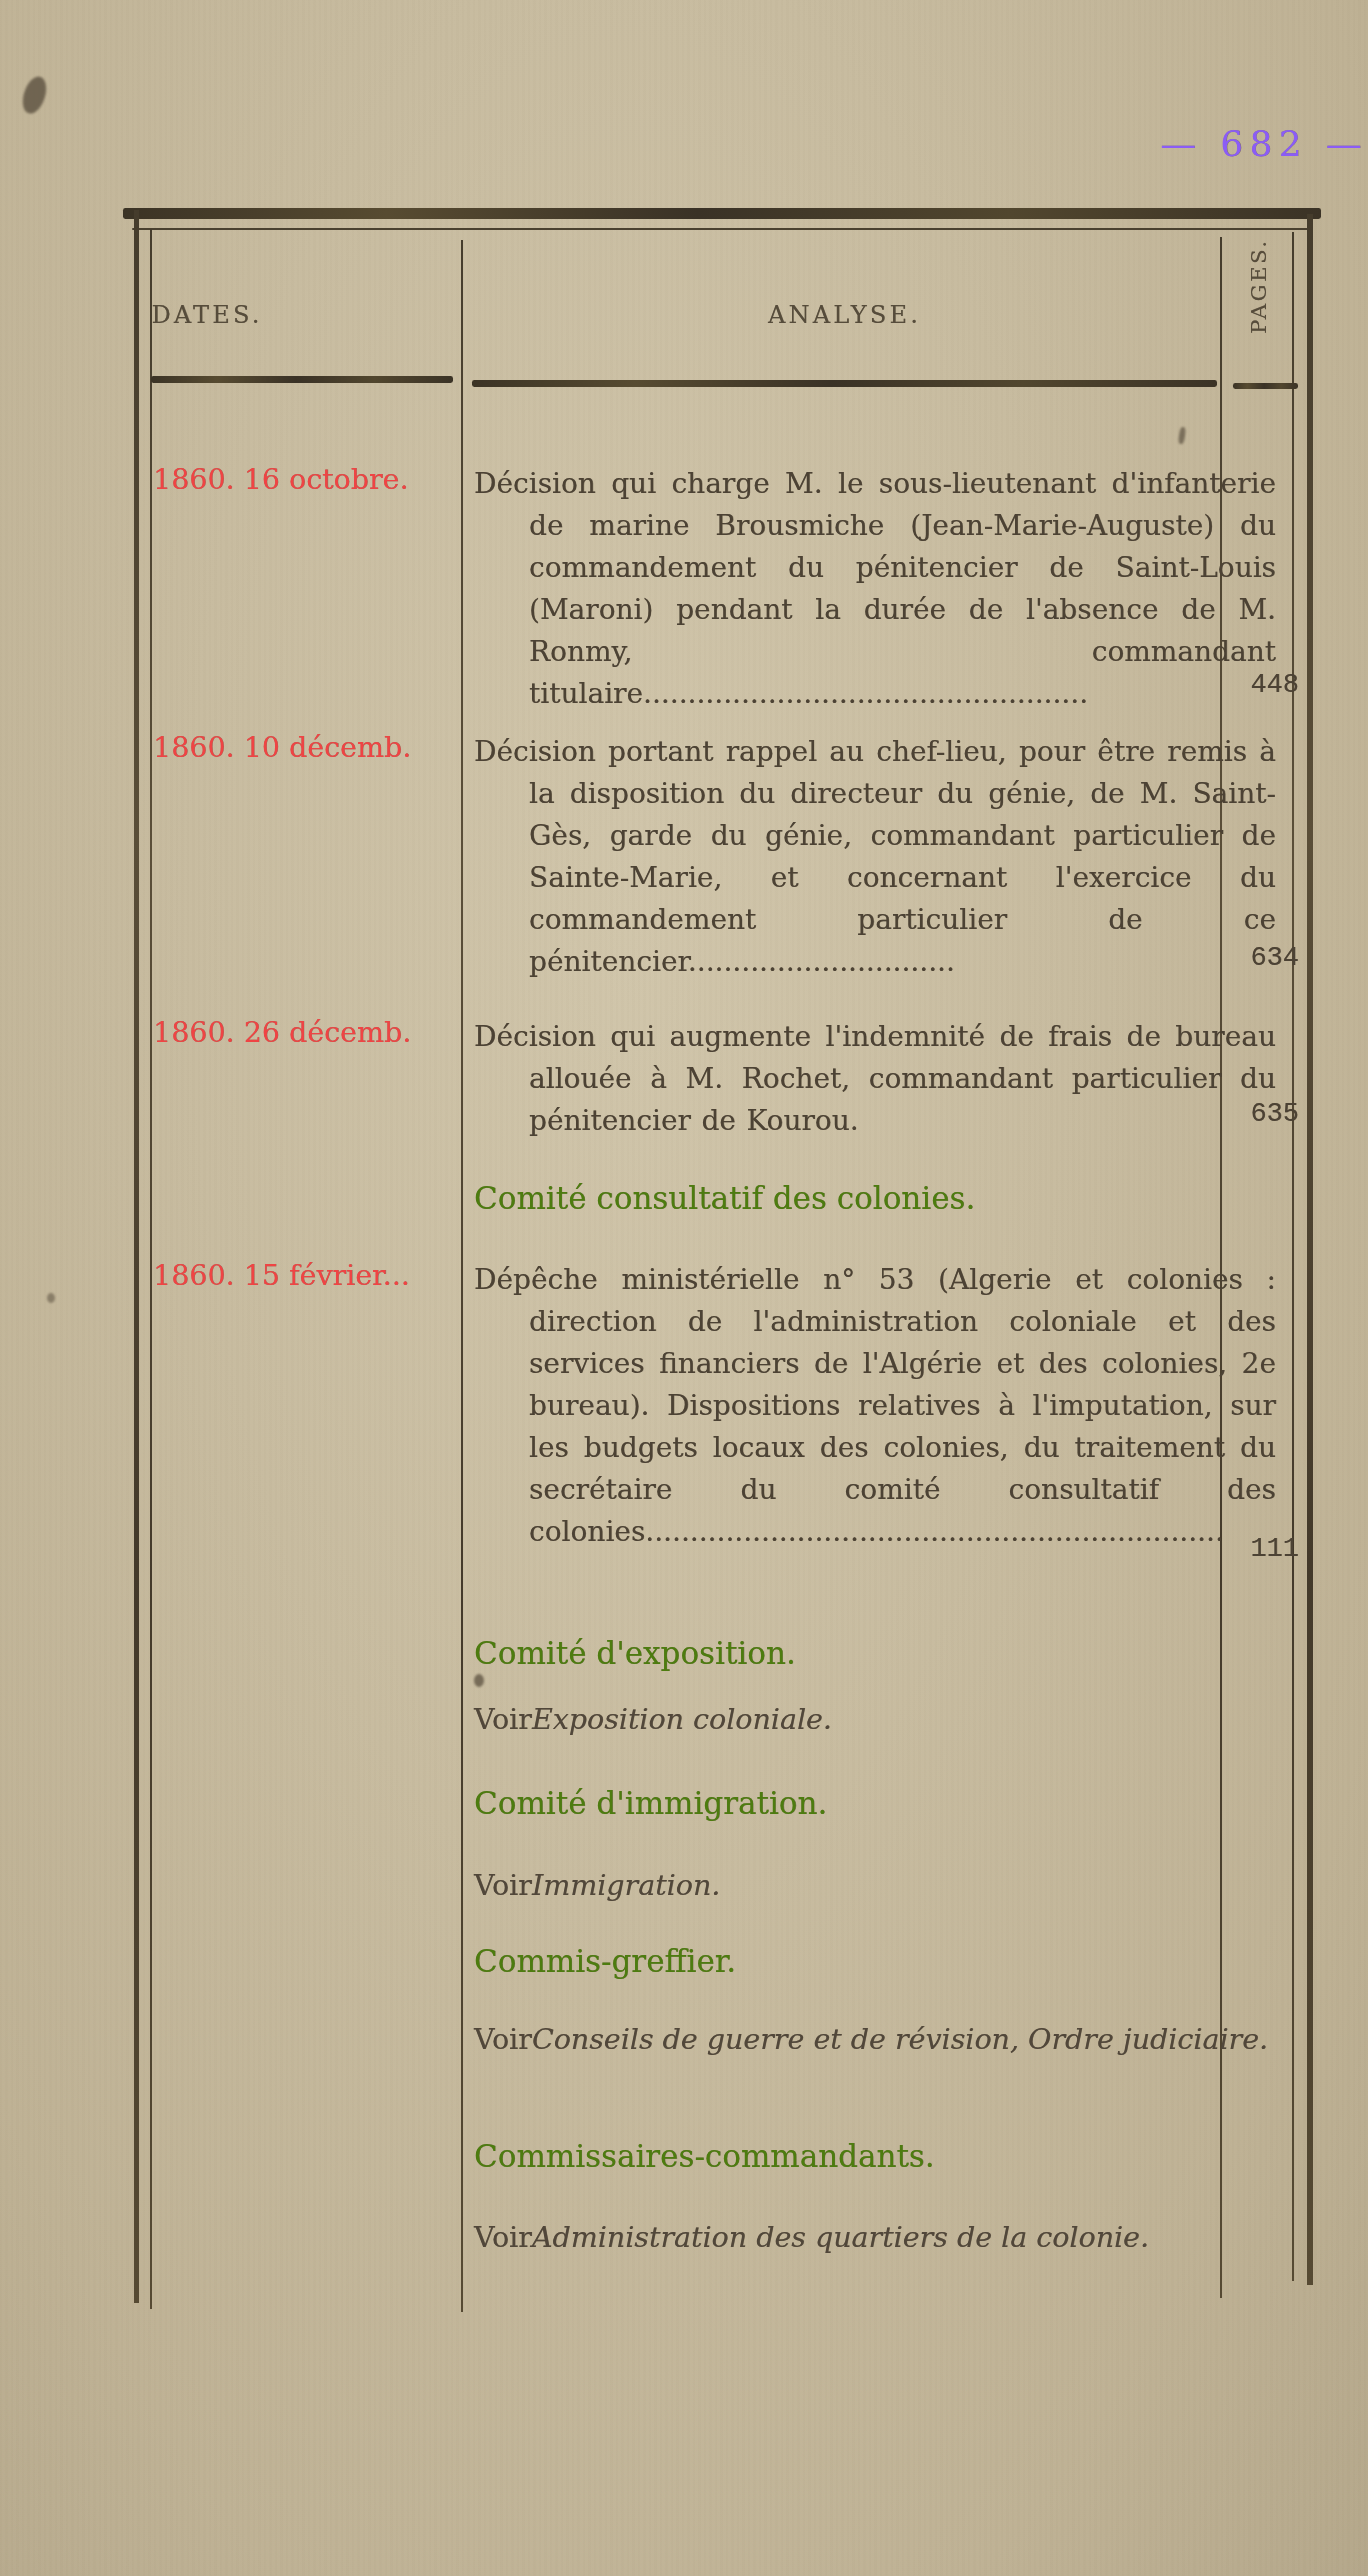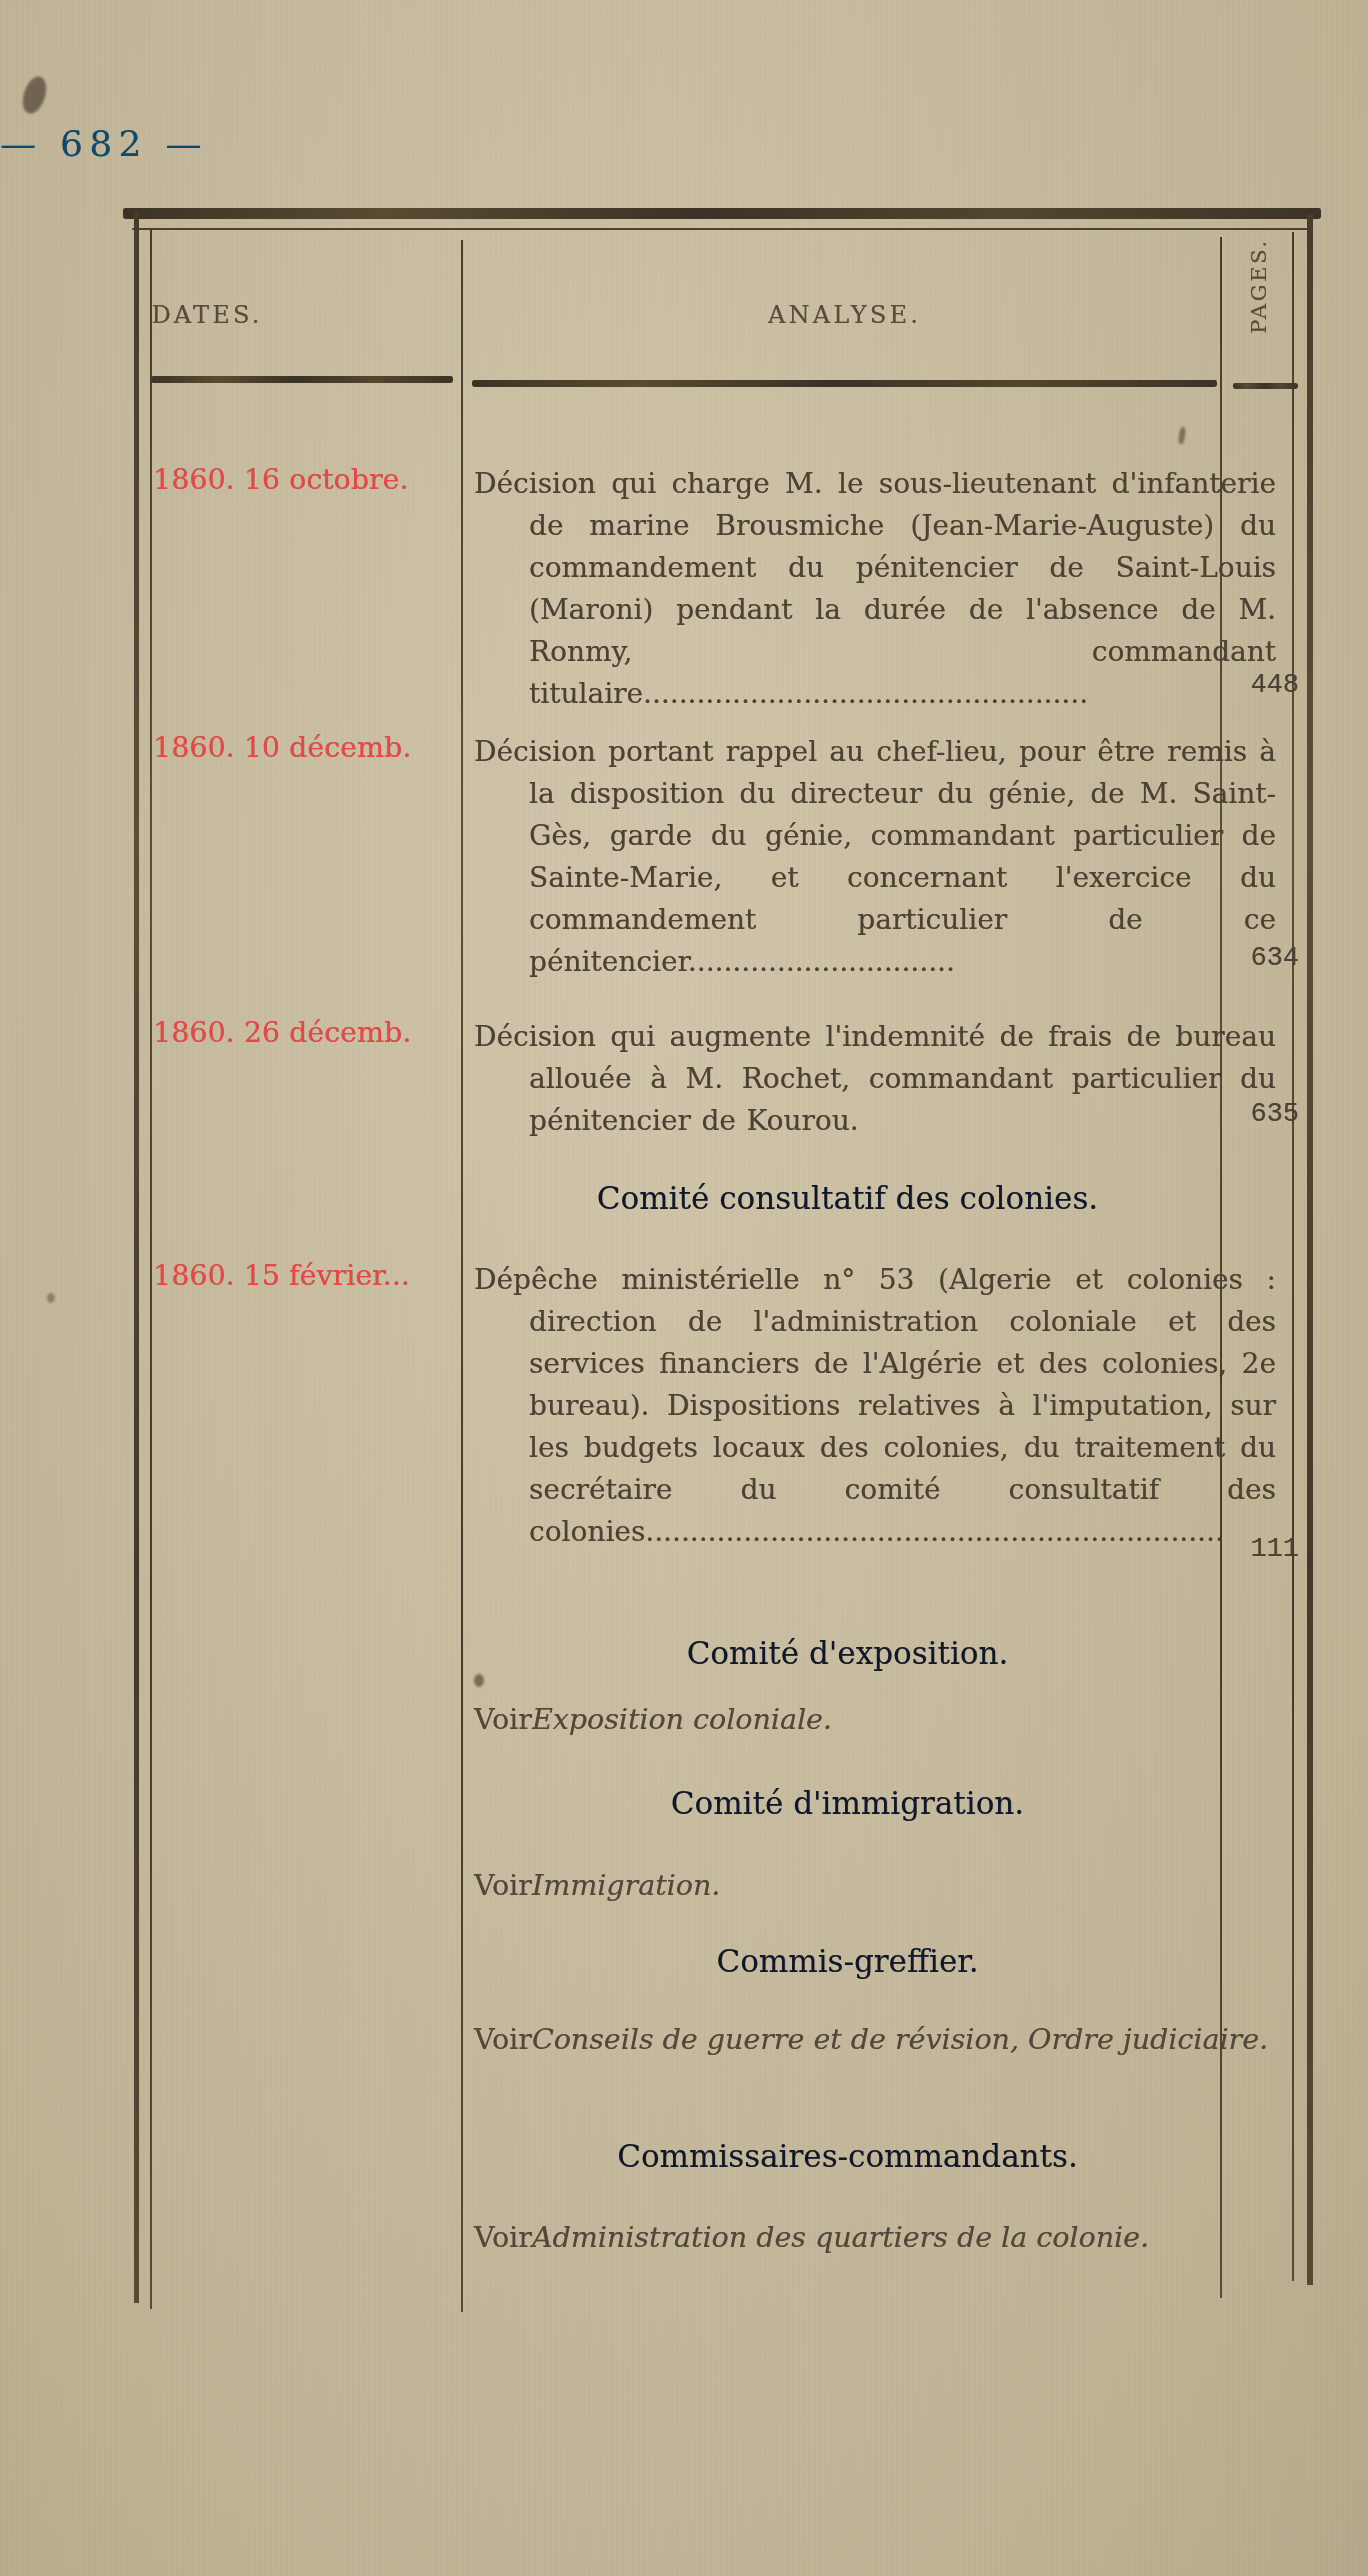--- a/index.html
+++ b/index.html
@@ -7,22 +7,22 @@
     width:1368px;height:2576px;position:relative;overflow:hidden;
     background:radial-gradient(ellipse at 46% 36%, #d0c5aa 0%, #c7bb9f 42%, #beb194 78%, #b4a78a 100%);
     font-family:"DejaVu Serif","Liberation Serif",serif;
     color:#4c4234;
   }
   .texture{
     position:absolute;inset:0;pointer-events:none;opacity:.35;
     background:repeating-linear-gradient(90deg, rgba(120,105,80,0.05) 0 2.4px, rgba(255,250,235,0.04) 2.4px 5.5px);
   }
   .folio{
-    position:absolute;top:123px;left:0;width:1368px;text-align:left;
-    font-size:36px;letter-spacing:6.3px;color:#0c4a6e;
+    position:absolute;top:123px;left:0;width:1368px;text-align:right;
+    font-size:36px;letter-spacing:6.3px;color:#8b5cf6;
     text-shadow:0 0 0.8px rgba(70,60,40,.6);
   }
   .sheet{position:absolute;left:134px;top:208px;width:1182px;height:2106px;}
   
   .bar{position:absolute;background:linear-gradient(90deg,#3b3325,#574b31 22%,#3a3226 48%,#51462e 74%,#3b3326);border-radius:2.4px;}
   .top-thick{left:-11px;top:0;width:1198px;height:11px;}
   .top-thin{left:-1.6px;top:20px;width:1179px;height:2.4px;background:#4a4130;}
   .hdr-rule-1{left:17.4px;top:168px;width:302px;height:7.1px;}
   .hdr-rule-2{left:338px;top:172px;width:745px;height:7.1px;}
   .hdr-rule-3{left:1099px;top:175px;width:65px;height:5.5px;}
@@ -36,21 +36,21 @@
   
   .colhead{position:absolute;font-size:24px;letter-spacing:3.2px;color:#564c3b;text-shadow:0 0 0.8px rgba(70,60,40,.55);}
   .head-dates{left:17.4px;top:93px;width:302px;text-align:left;}
   .head-analyse{left:338px;top:93px;width:745px;text-align:center;}
   .head-pages{left:1081px;top:43px;width:87px;height:119px;}
   .head-pages span{display:block;transform:rotate(-90deg) translateX(-27px);transform-origin:center center;font-size:21.3px;letter-spacing:2.4px;white-space:nowrap;text-align:center;}
   
   .ink{text-shadow:0.3px 0.3px 0.6px rgba(66,56,40,.5);}
   .date{position:absolute;left:19px;width:313px;font-size:28.5px;color:#ef4444;white-space:nowrap;}
   .analysis{position:absolute;left:340px;width:747px;font-size:28px;line-height:42px;text-align:justify;padding-left:55px;text-indent:-55px;color:#4c4234;word-spacing:1.6px;}
-  .heading{position:absolute;left:340px;width:747px;text-align:center;font-size:31px;color:#0f172a;}
+  .heading{position:absolute;left:340px;width:747px;font-size:31px;color:#4d7c0f;}
   .see{position:absolute;left:340px;width:763px;font-size:28.5px;line-height:43px;padding-left:40px;text-indent:-40px;color:#51473a;}
   .see .ref{font-style:italic;}
   .see .vp{}
   .pagenum{position:absolute;left:1089px;width:76px;text-align:right;font-size:27px;color:#4c4234;font-family:Liberation Mono, monospace;}
   
   .speck{position:absolute;background:#5c5140;border-radius:50%;filter:blur(1.2px);}
   .speck-corner{left:24px;top:76px;width:20.6px;height:38px;transform:rotate(18deg);opacity:.8;}
   .speck-expo{left:474px;top:1674px;width:10.3px;height:13.4px;opacity:.75;}
   .speck-quote{left:1179px;top:427px;width:5.5px;height:17.4px;border-radius:40%;opacity:.7;transform:rotate(8deg);}
   .speck-left{left:47px;top:1293px;width:8px;height:9.5px;opacity:.55;}

